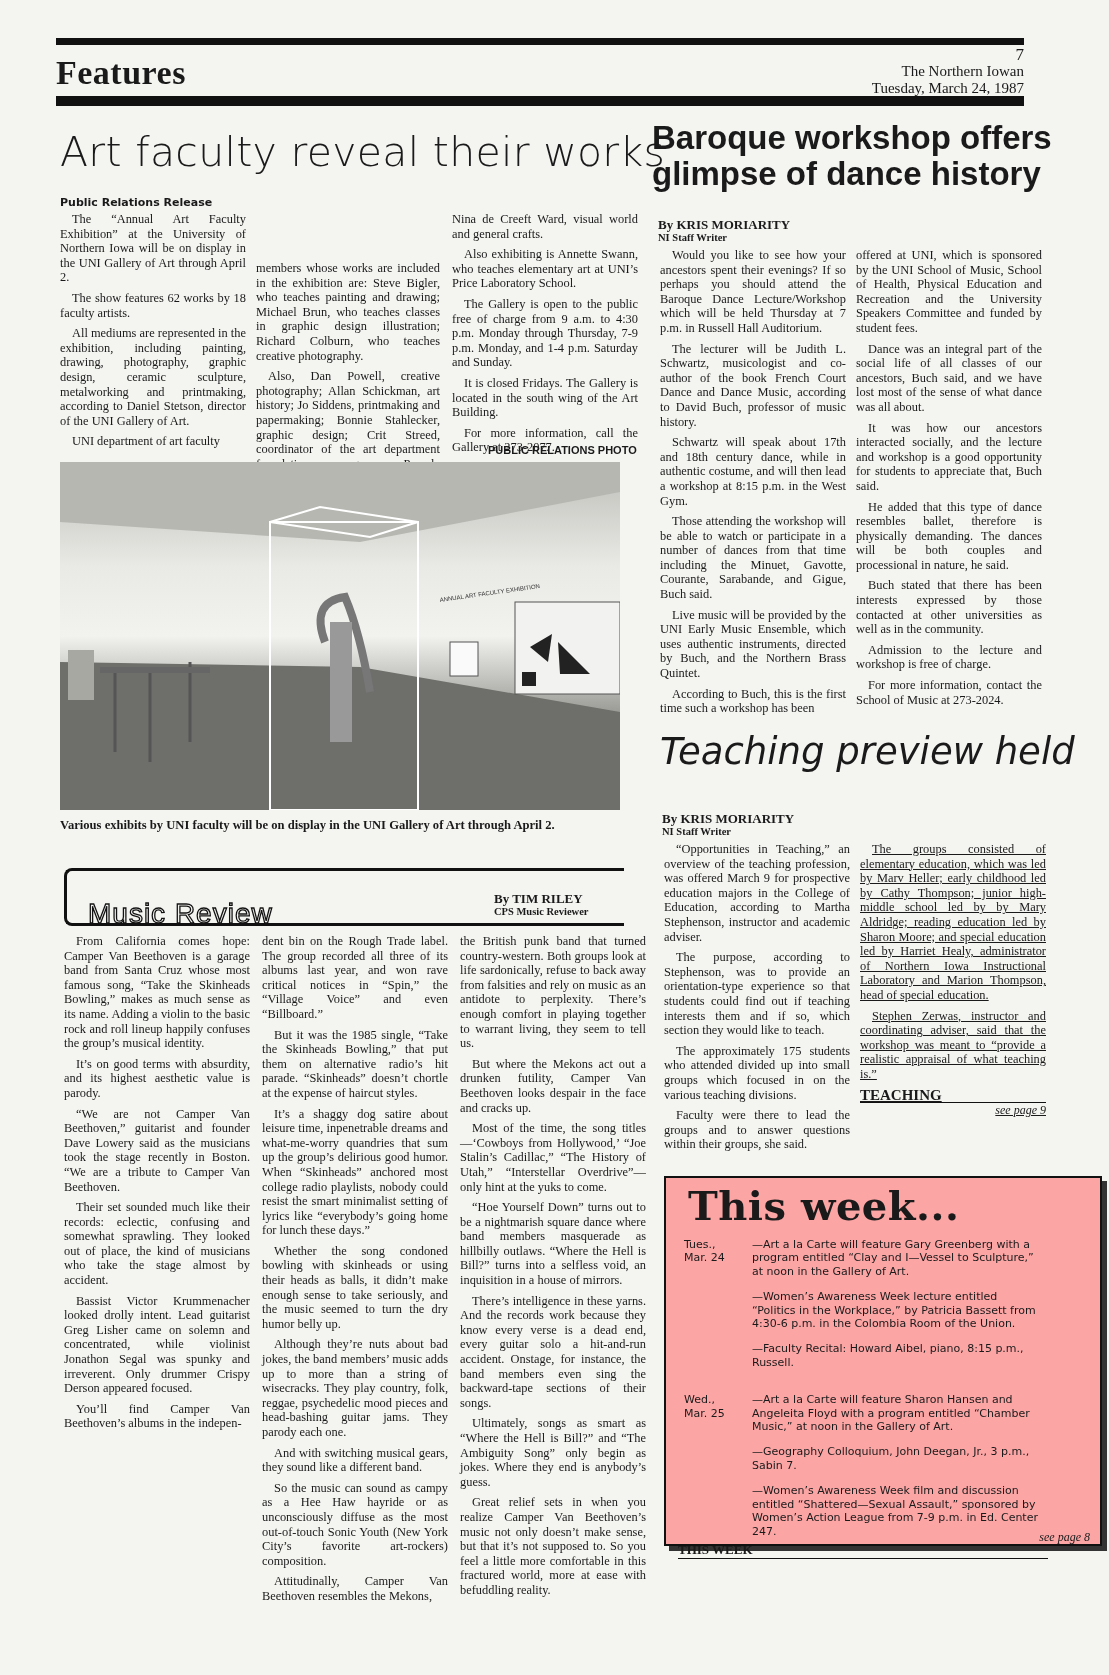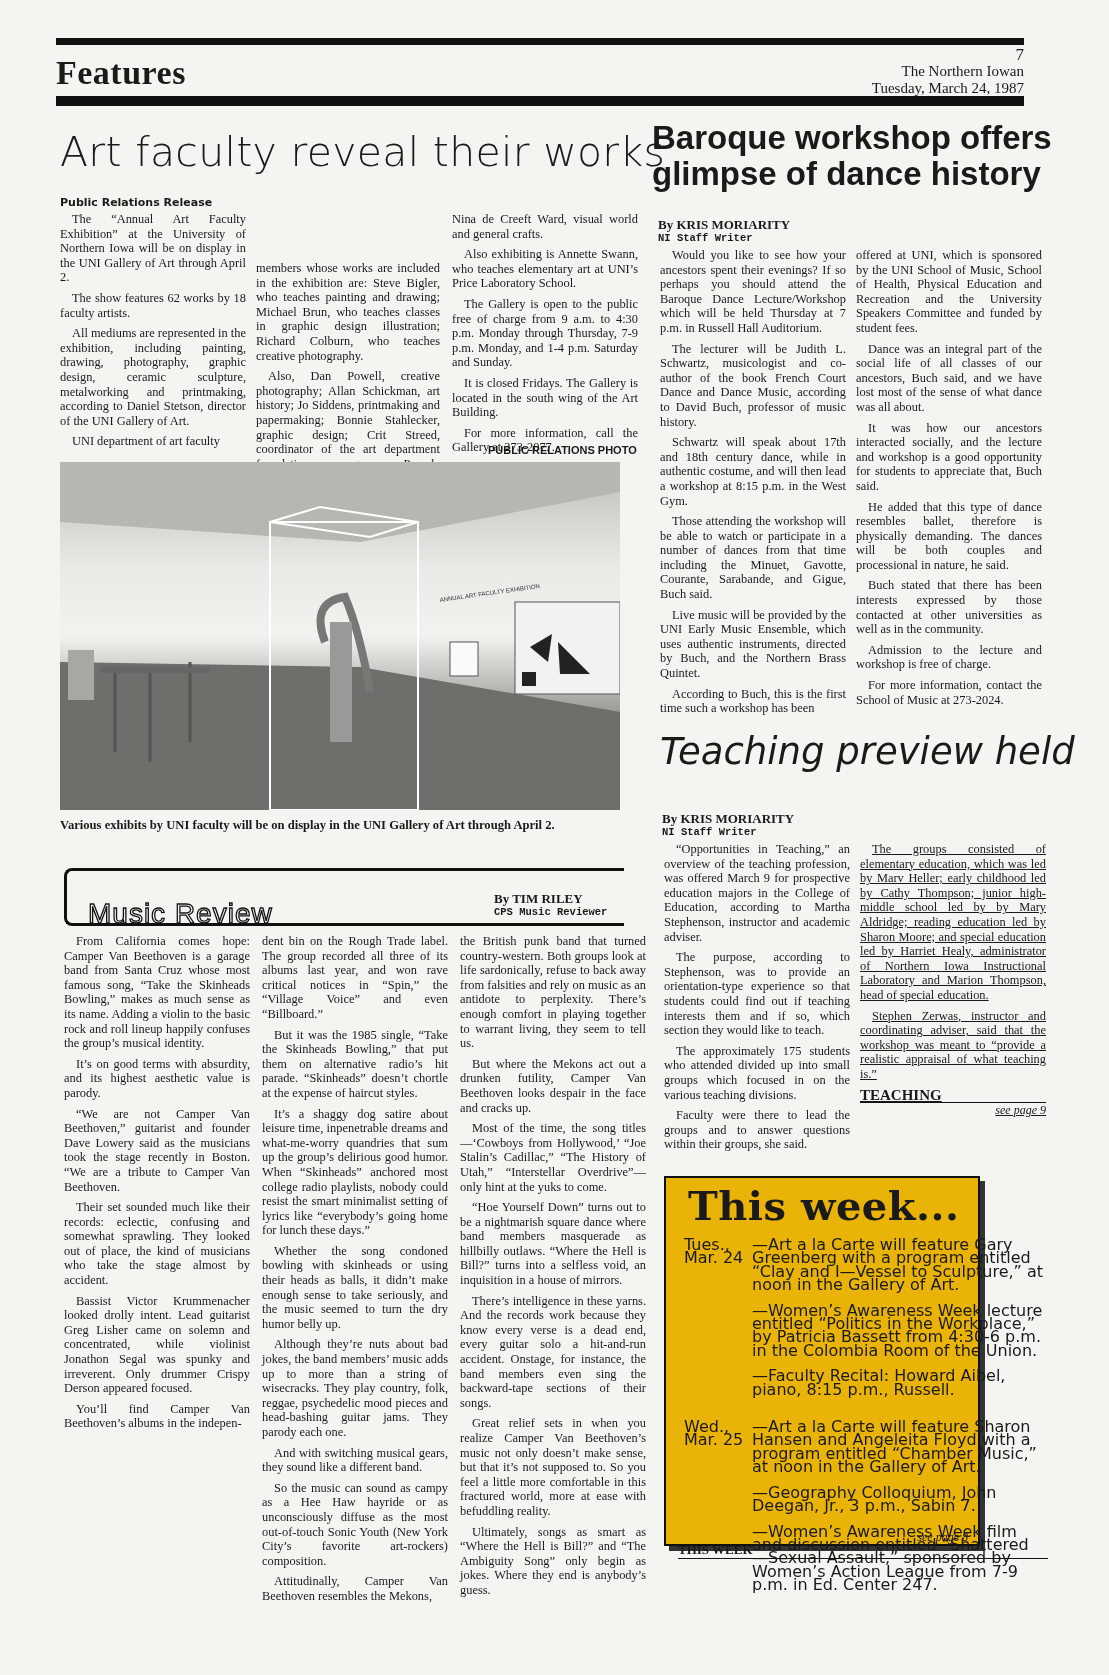--- a/index.html
+++ b/index.html
@@ -11,37 +11,37 @@
   .section-title { left: 56px; top: 54px; font-size: 34px; font-weight: bold; letter-spacing: 0.5px; }
   .masthead { right: 85px; top: 46px; text-align: right; font-size: 15px; line-height: 17px; }
   .masthead .pg { font-size: 17px; }
 
   .hl-art { left: 60px; top: 128px; font-family: "DejaVu Sans", sans-serif; font-size: 41px; font-weight: 300; letter-spacing: 0.3px; }
   .hl-baroque { left: 652px; top: 120px; width: 400px; font-family: "Liberation Sans", sans-serif; font-size: 33px; line-height: 36px; }
   .hl-teach { left: 660px; top: 730px; font-family: "DejaVu Sans", sans-serif; font-style: italic; font-size: 37px; font-weight: 300; }
 
   .byline-small { font-family: "DejaVu Sans", sans-serif; font-weight: bold; font-size: 11px; }
   .byline { font-weight: bold; font-size: 13px; line-height: 14px; }
-  .byline-sub { font-family: Liberation Mono, monospace; font-weight: bold; font-size: 10.5px; }
+  .byline-sub { font-family: Liberation Serif, serif; font-weight: bold; font-size: 10.5px; }
 
   .col { font-size: 12.4px; line-height: 14.6px; text-align: justify; }
   .col p { text-indent: 12px; margin-bottom: 6px; }
   .col p.noind { text-indent: 0; }
 
   .photo-credit { left: 488px; top: 444px; font-family: "Liberation Sans", sans-serif; font-weight: bold; font-size: 11px; }
   .photo { left: 60px; top: 462px; width: 560px; height: 348px; background: linear-gradient(180deg, #bdbdb8 0%, #e9e9e5 30%, #f2f2ef 50%, #8f8f8a 75%, #5e5e5a 100%); overflow: hidden; }
   .caption { left: 60px; top: 818px; font-weight: bold; font-size: 12.6px; }
 
   .music-box { left: 64px; top: 868px; width: 560px; height: 58px; border-top: 3px solid #111; border-left: 3px solid #111; border-radius: 8px 0 0 8px; border-bottom: 3px solid #111; }
   .music-title { left: 88px; top: 898px; font-family: "Liberation Sans", sans-serif; font-size: 28px; color: #f4f4f1; -webkit-text-stroke: 1.3px #111; letter-spacing: 1px; }
   .music-by { left: 494px; top: 892px; text-align: left; }
 
-  .week-box { left: 664px; top: 1176px; width: 316px; height: 370px; border: 2px solid #111; box-shadow: 5px 5px 0 #333; background: #eab308; }
+  .week-box { left: 664px; top: 1176px; width: 438px; height: 370px; border: 2px solid #111; box-shadow: 5px 5px 0 #333; background: #fca5a5; }
   .week-title { left: 22px; top: 4px; font-family: "DejaVu Serif", serif; font-weight: bold; font-size: 40px; letter-spacing: 0.5px; }
-  .week-body { left: 18px; top: 60px; width: 360px; font-family: "DejaVu Sans", sans-serif; font-size: 16px; line-height: 13.4px; }
+  .week-body { left: 18px; top: 60px; width: 360px; font-family: "DejaVu Sans", sans-serif; font-size: 11px; line-height: 13.4px; }
   .week-row { display: flex; margin-bottom: 12px; }
   .week-day { width: 68px; flex: none; }
   .week-items p { margin-bottom: 12px; }
   .week-foot { left: 12px; top: 344px; width: 370px; border-bottom: 1.5px solid #111; font-weight: bold; font-size: 13px; margin-top: 20px; }
   .see { font-style: italic; font-size: 12px; text-align: right; }
 
   .jump { font-weight: bold; font-size: 15px; border-bottom: 1.5px solid #111; }
 </style>
 </head>
 <body>
@@ -163,22 +163,22 @@
   <p>And with switching musical gears, they sound like a different band.</p>
   <p>So the music can sound as campy as a Hee Haw hayride or as unconsciously diffuse as the most out-of-touch Sonic Youth (New York City’s favorite art-rockers) composition.</p>
   <p>Attitudinally, Camper Van Beethoven resembles the Mekons,</p>
 </div>
 <div class="abs col" style="left:460px;top:934px;width:186px;">
   <p class="noind">the British punk band that turned country-western. Both groups look at life sardonically, refuse to back away from falsities and rely on music as an antidote to perplexity. There’s enough comfort in playing together to warrant living, they seem to tell us.</p>
   <p>But where the Mekons act out a drunken futility, Camper Van Beethoven looks despair in the face and cracks up.</p>
   <p>Most of the time, the song titles—‘Cowboys from Hollywood,’ “Joe Stalin’s Cadillac,” “The History of Utah,” “Interstellar Overdrive”—only hint at the yuks to come.</p>
   <p>“Hoe Yourself Down” turns out to be a nightmarish square dance where band members masquerade as hillbilly outlaws. “Where the Hell is Bill?” turns into a selfless void, an inquisition in a house of mirrors.</p>
   <p>There’s intelligence in these yarns. And the records work because they know every verse is a dead end, every guitar solo a hit-and-run accident. Onstage, for instance, the band members even sing the backward-tape sections of their songs.</p>
+  <p>Ultimately, songs as smart as “Where the Hell is Bill?” and “The Ambiguity Song” only begin as jokes. Where they end is anybody’s guess.</p>
   <p>Great relief sets in when you realize Camper Van Beethoven’s music not only doesn’t make sense, but that it’s not supposed to. So you feel a little more comfortable in this fractured world, more at ease with befuddling reality.</p>
-  <p>Ultimately, songs as smart as “Where the Hell is Bill?” and “The Ambiguity Song” only begin as jokes. Where they end is anybody’s guess.</p>
 </div>
 
 <div class="abs week-box">
   <div class="abs week-title">This week...</div>
   <div class="abs week-body">
     <div class="week-row">
       <div class="week-day">
         <div>Tues.,</div>
         <div>Mar. 24</div>
       </div>

